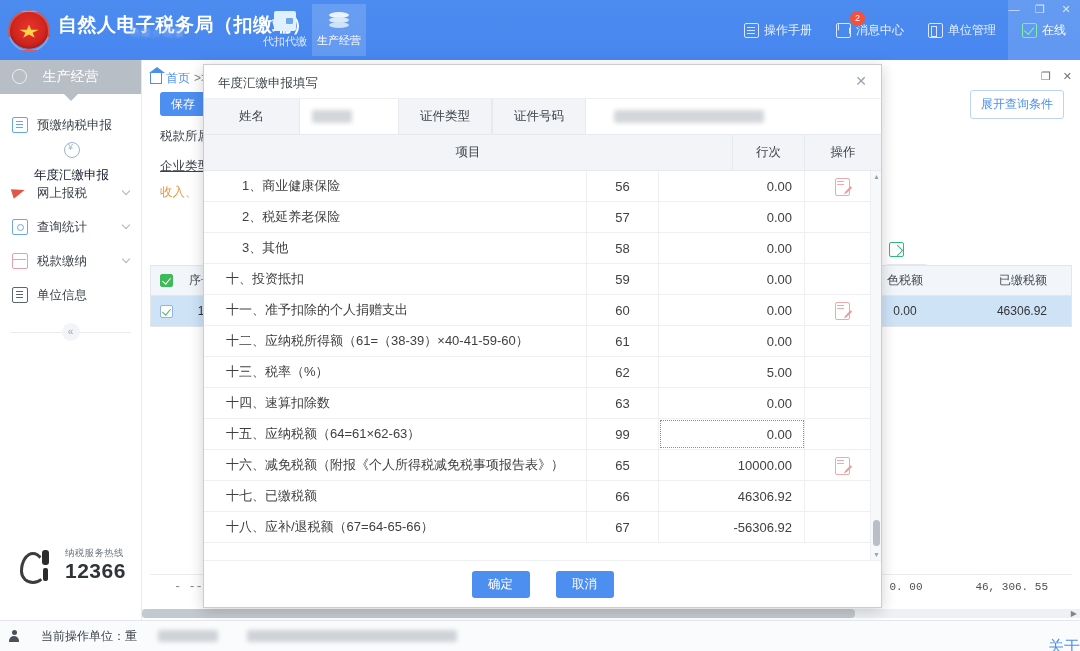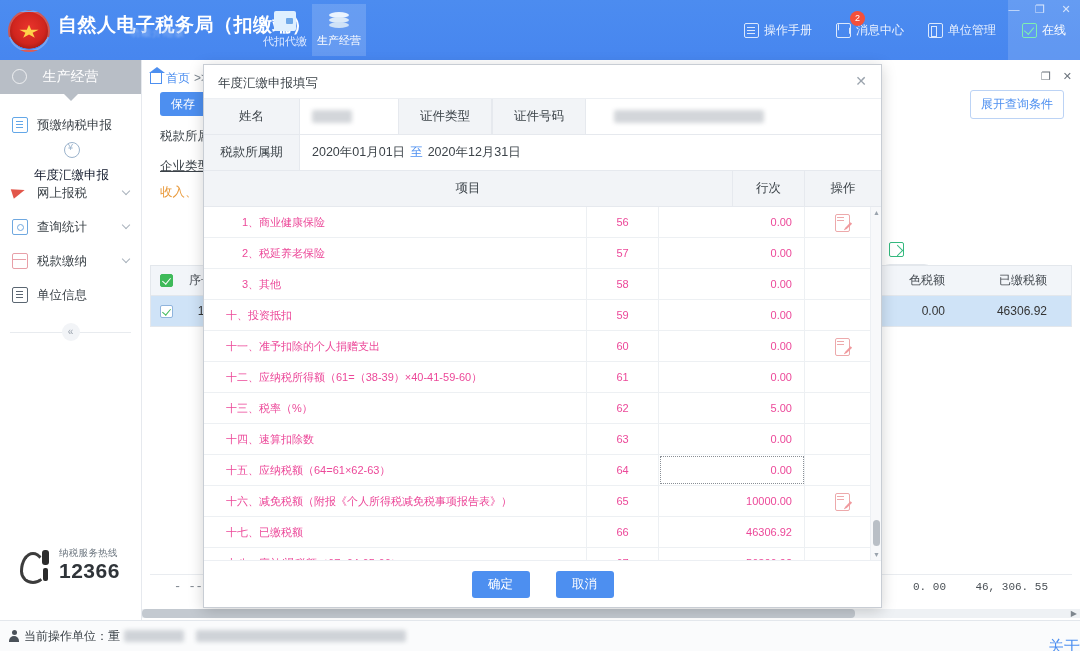--- a/index.html
+++ b/index.html
@@ -106,21 +106,21 @@
   .si-ico.srch:after{content:"";position:absolute;left:4px;top:3.5px;width:5px;height:5px;border:1.3px solid #6fa8e0;border-radius:50%;}
   .si-ico.list{border:1.4px solid #5b6672;border-radius:2px;}
   .si-ico.list:after{content:"";position:absolute;left:2.5px;top:3px;width:7px;height:1.2px;background:#5b6672;box-shadow:0 3px 0 #5b6672,0 6px 0 #5b6672;}
   .chev { position:absolute; right:12px; top:12px; width:6px;height:6px;
     border-right:1.3px solid #a9b2bc;border-bottom:1.3px solid #a9b2bc;transform:rotate(45deg);}
   .collapse-row{ margin-top:8px; height:24px; position:relative; }
   .collapse-row:before{content:"";position:absolute;left:10px;right:10px;top:12px;height:1px;background:#e8ebef;}
   .collapse-btn{position:absolute;left:50%;top:3px;transform:translateX(-50%);width:18px;height:18px;
     border-radius:50%;background:#f2f4f7;color:#9aa3ad;font-size:10px;line-height:18px;text-align:center;cursor:pointer;}
 
-  .hotline { position:absolute; left:18px; bottom:38px; display:flex; align-items:center; gap:7px; }
+  .hotline { position:absolute; left:18px; bottom:38px; display:flex; align-items:center; gap:13px; }
   .hl-ico { width:34px;height:34px; position:relative; }
   .hl-ico:before{content:"";position:absolute;left:2px;top:4px;width:20px;height:26px;
     border:3px solid #3c3c3c;border-radius:50% 50% 50% 50%/60% 60% 40% 40%;border-right-color:transparent;}
   .hl-ico:after{content:"";position:absolute;right:3px;top:2px;width:7px;height:15px;background:#2b2b2b;border-radius:3px;
     box-shadow:0 17px 0 -1px #2b2b2b;}
   .hl-txt-s{font-size:9.5px;color:#6d7780;letter-spacing:.3px;}
   .hl-txt-b{font-size:21px;font-weight:bold;color:#2f3439;line-height:22px;letter-spacing:.5px;}
 
   
   .page { position:absolute; left:142px; top:60px; right:0; bottom:31px; background:#fff; overflow:hidden;}
@@ -150,21 +150,21 @@
     position:absolute; left:737px; top:204px; width:56px;height:22px; border:1px solid #e3e7ec;border-radius:11px;
     background:#fff; font-size:12px; color:#3c4349; display:flex;align-items:center;justify-content:center;
   }
   .bgtable{ position:absolute; left:8px; top:205px; right:8px; }
   .bg-hdr{ display:flex; height:30px; background:#f2f5f9; border:1px solid #e3e7ec; border-bottom:none;
     align-items:center; font-size:12px; color:#444a51;}
   .bg-row{ display:flex; height:32px; background:#cfe3f7; border:1px solid #e3e7ec; align-items:center; font-size:12px; color:#333;}
   .bg-c-chk{width:30px;display:flex;align-items:center;justify-content:center;}
   .bg-c-no{width:40px;text-align:center;}
   .bg-flex{flex:1;}
-  .bg-c-a{width:96px;text-align:right;padding-right:16px;}
+  .bg-c-a{width:96px;text-align:center;padding-right:16px;}
   .bg-c-b{width:110px;text-align:right;padding-right:24px;}
   .cbx{width:13px;height:13px;border:1px solid #8fb4dd;background:#fff;border-radius:2px;position:relative;cursor:pointer;}
   .cbx.green{background:#3fba5a;border-color:#3fba5a;}
   .cbx:after{content:"";position:absolute;left:3.5px;top:1px;width:4px;height:7px;
     border:1.6px solid #3fba5a;border-top:none;border-left:none;transform:rotate(40deg);}
   .cbx.green:after{border-color:#fff;}
   .sumrow{ position:absolute; left:8px; right:8px; bottom:22px; height:24px; display:flex; align-items:center;
     font-size:11px; color:#4a5056; font-family:"Liberation Mono", monospace; border-top:1px solid #e9ecf0;}
   .sum-dash{ position:absolute; left:24px; font-size:12px; color:#7e868e;}
   .hscroll{ position:absolute; left:0; right:0; bottom:2px; height:9px; background:#eef1f4;}
@@ -195,21 +195,21 @@
   .tbl-wrap { flex:1; position:relative; overflow:hidden; }
   .thead { display:flex; height:36px; background:#f2f4f7; border-bottom:1px solid #e6e9ee; }
   .th { display:flex;align-items:center;justify-content:center; font-size:12.5px; color:#3c4349;
     border-right:1px solid #e6e9ee; }
   .c-item{ flex:1; }
   .c-line{ width:72px; }
   .c-amt { width:146px; }
   .c-op  { width:76px; border-right:none; }
   .tbody{ position:absolute; left:0; right:0; top:36px; bottom:0; }
   .tr { display:flex; height:31px; border-bottom:1px solid #edf0f3; }
-  .td { display:flex; align-items:center; font-size:11px; color:#ec4899; border-right:1px solid #edf0f3;}
+  .td { display:flex; align-items:center; font-size:13px; color:#404040; border-right:1px solid #edf0f3;}
   .td.c-item{ padding-left:38px; }
   .td.c-line{ justify-content:center; }
   .td.c-amt{ justify-content:flex-end; padding-right:12px; }
   .td.c-op{ justify-content:center; border-right:none; }
   .td.c-amt.editable{ background:#fff; }
   .td.c-amt.readonly{ background:transparent; }
   .td.c-amt.focused{ background:#fff; outline:1px dotted #8a8f96; outline-offset:-2px; }
   .edit-ico{ width:19px;height:19px; position:relative; cursor:pointer; }
   .edit-ico:before{content:"";position:absolute;left:1px;top:1px;width:13px;height:16px;
     border:1.4px solid #eda9ab; border-radius:2px;}
@@ -221,21 +221,21 @@
   .vs-up,.vs-dn{position:absolute;left:2px;width:7px;height:7px;color:#9aa3ad;font-size:7px;text-align:center;line-height:7px;cursor:pointer;}
   .vs-up{top:2px;} .vs-dn{bottom:2px;}
   .vs-thumb{position:absolute;left:2px;width:7px;height:26px;background:#b9bfc6;border-radius:4px;bottom:14px;cursor:pointer;}
   .modal-ft { height:47px; border-top:1px solid #eceff3; display:flex; align-items:center; justify-content:center; gap:26px; }
   .mbtn { width:58px;height:27px; background:#4d8ff0; color:#fff; border-radius:3px; font-size:12.5px;
     display:flex;align-items:center;justify-content:center;cursor:pointer;}
 
   
   .statusbar{ position:absolute; left:0; bottom:0; width:1080px; height:31px; background:#fafbfc;
     border-top:1px solid #e3e7ec; display:flex; align-items:center; }
-  .sb-user{ display:flex; align-items:center; gap:4px; margin-left:8px; font-size:12px; color:#3c4349;}
+  .sb-user{ display:flex; align-items:center; gap:21px; margin-left:8px; font-size:12px; color:#3c4349;}
   .user-ico{width:12px;height:12px;position:relative;}
   .user-ico:before{content:"";position:absolute;left:3.5px;top:0;width:5px;height:5px;border-radius:50%;background:#4a5159;}
   .user-ico:after{content:"";position:absolute;left:1px;top:6px;width:10px;height:6px;border-radius:5px 5px 0 0;background:#4a5159;}
   .sb-blur{ height:12px; background:#cfd3d8; border-radius:2px; filter:blur(2px); }
   .sb-about{ position:absolute; right:0; font-size:16px; color:#4d8ff0; cursor:pointer;margin-top:22px; }
 </style>
 </head>
 <body>
 
 <div id="app">
@@ -404,28 +404,20 @@
       <div class="ir-val" style="width:98px;">
         <span class="blur-chip" style="width:40px;"></span>
       </div>
       <div class="ir-sub">证件类型</div>
       <div class="ir-sub">证件号码</div>
       <div class="ir-val" style="flex:1;padding-left:28px;">
         <span class="blur-chip" style="width:150px;"></span>
       </div>
     </div>
 
-    <div class="info-row">
-      <div class="ir-lbl">税款所属期</div>
-      <div class="ir-val">
-        <span>2020年01月01日</span>
-        <span class="dt-blue" style="margin:0 5px;">至</span>
-        <span>2020年12月31日</span>
-      </div>
-    </div>
 
     <div class="tbl-wrap">
       <div class="thead">
         <div class="th c-item">项目</div>
         <div class="th c-line">行次</div>
         <div class="th c-op">操作</div>
       </div>
       <div class="tbody">
 
         <div class="tr">
@@ -487,21 +479,21 @@
 
         <div class="tr">
           <div class="td c-item" style="padding-left:22px;">十四、速算扣除数</div>
           <div class="td c-line">63</div>
           <div class="td c-amt readonly">0.00</div>
           <div class="td c-op"></div>
         </div>
 
         <div class="tr">
           <div class="td c-item" style="padding-left:22px;">十五、应纳税额（64=61×62-63）</div>
-          <div class="td c-line">64</div>
+          <div class="td c-line">99</div>
           <div class="td c-amt editable focused">0.00</div>
           <div class="td c-op"></div>
         </div>
 
         <div class="tr">
           <div class="td c-item" style="padding-left:22px;">十六、减免税额（附报《个人所得税减免税事项报告表》）</div>
           <div class="td c-line">65</div>
           <div class="td c-amt editable">10000.00</div>
           <div class="td c-op">
             <span class="edit-ico">

